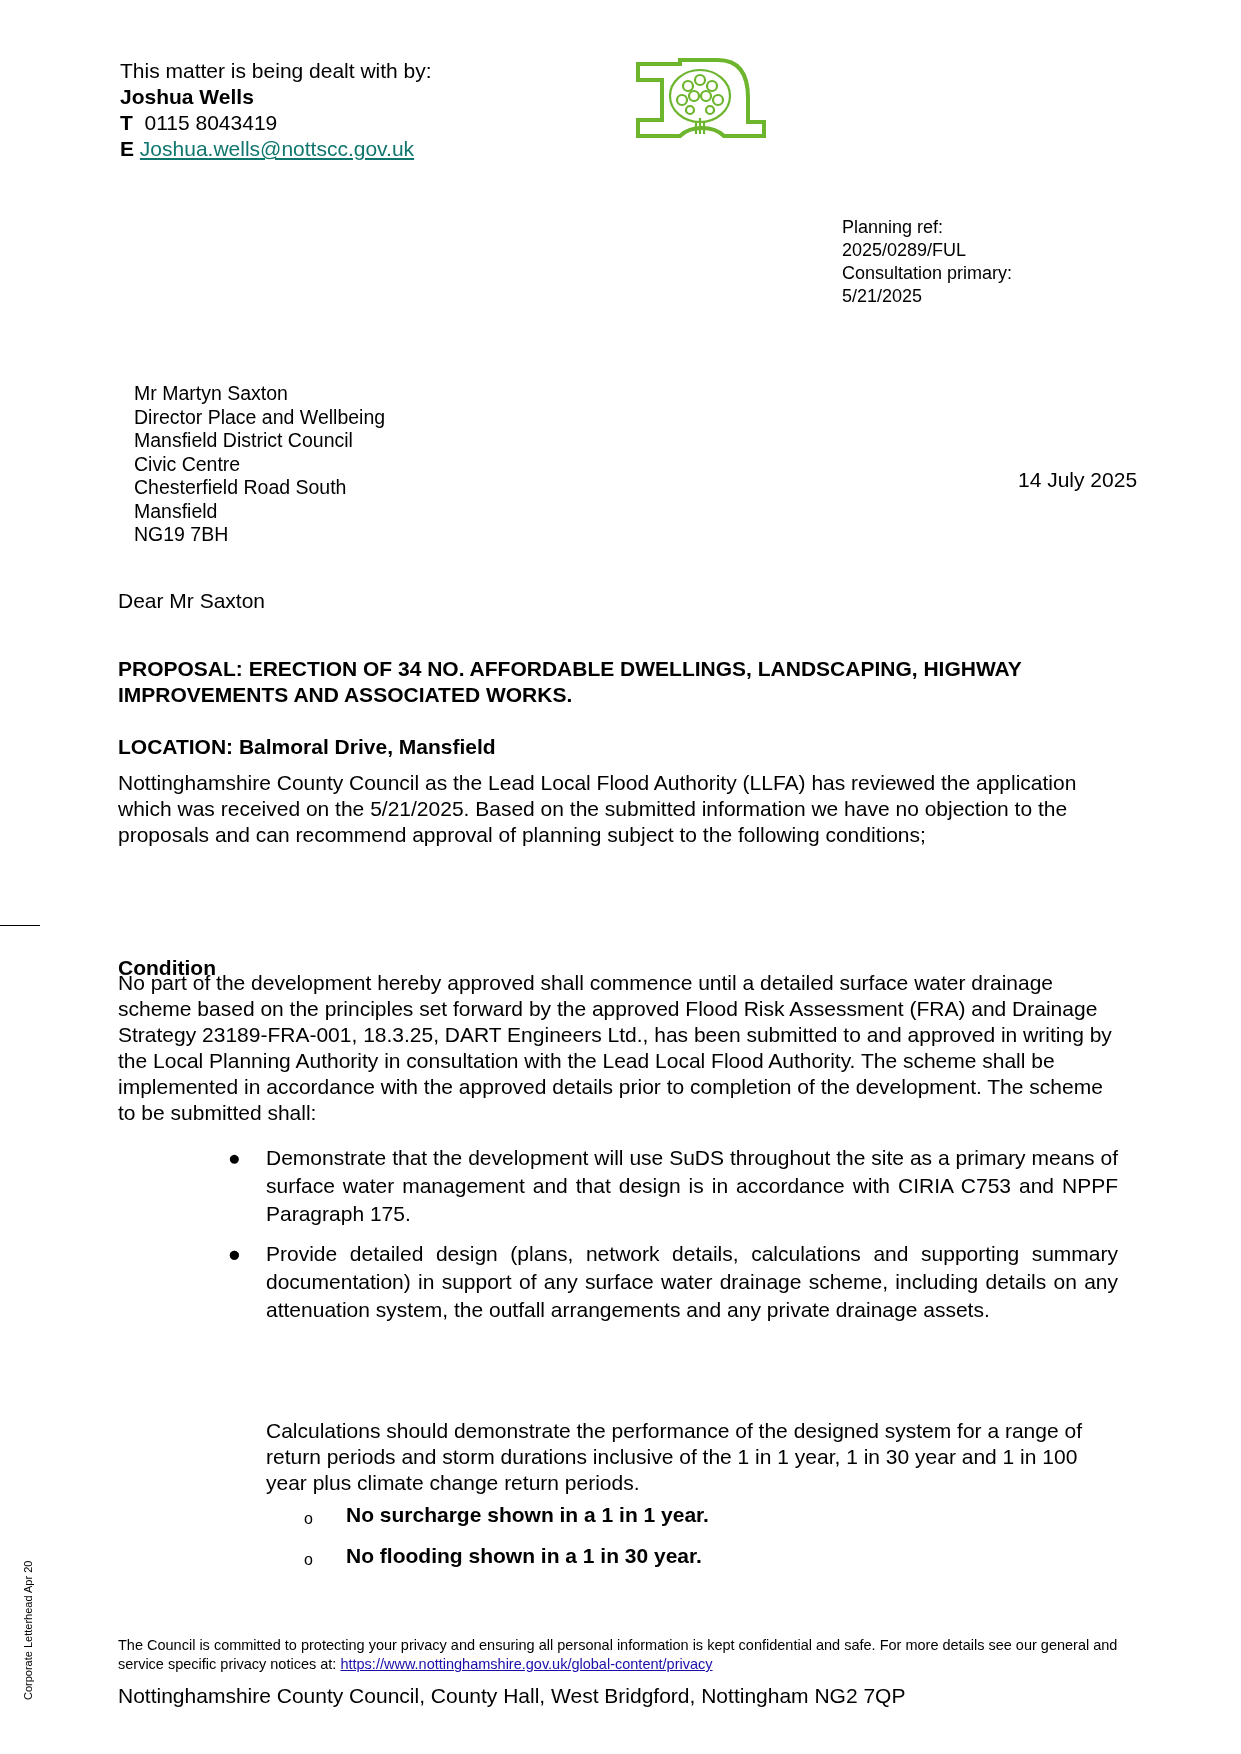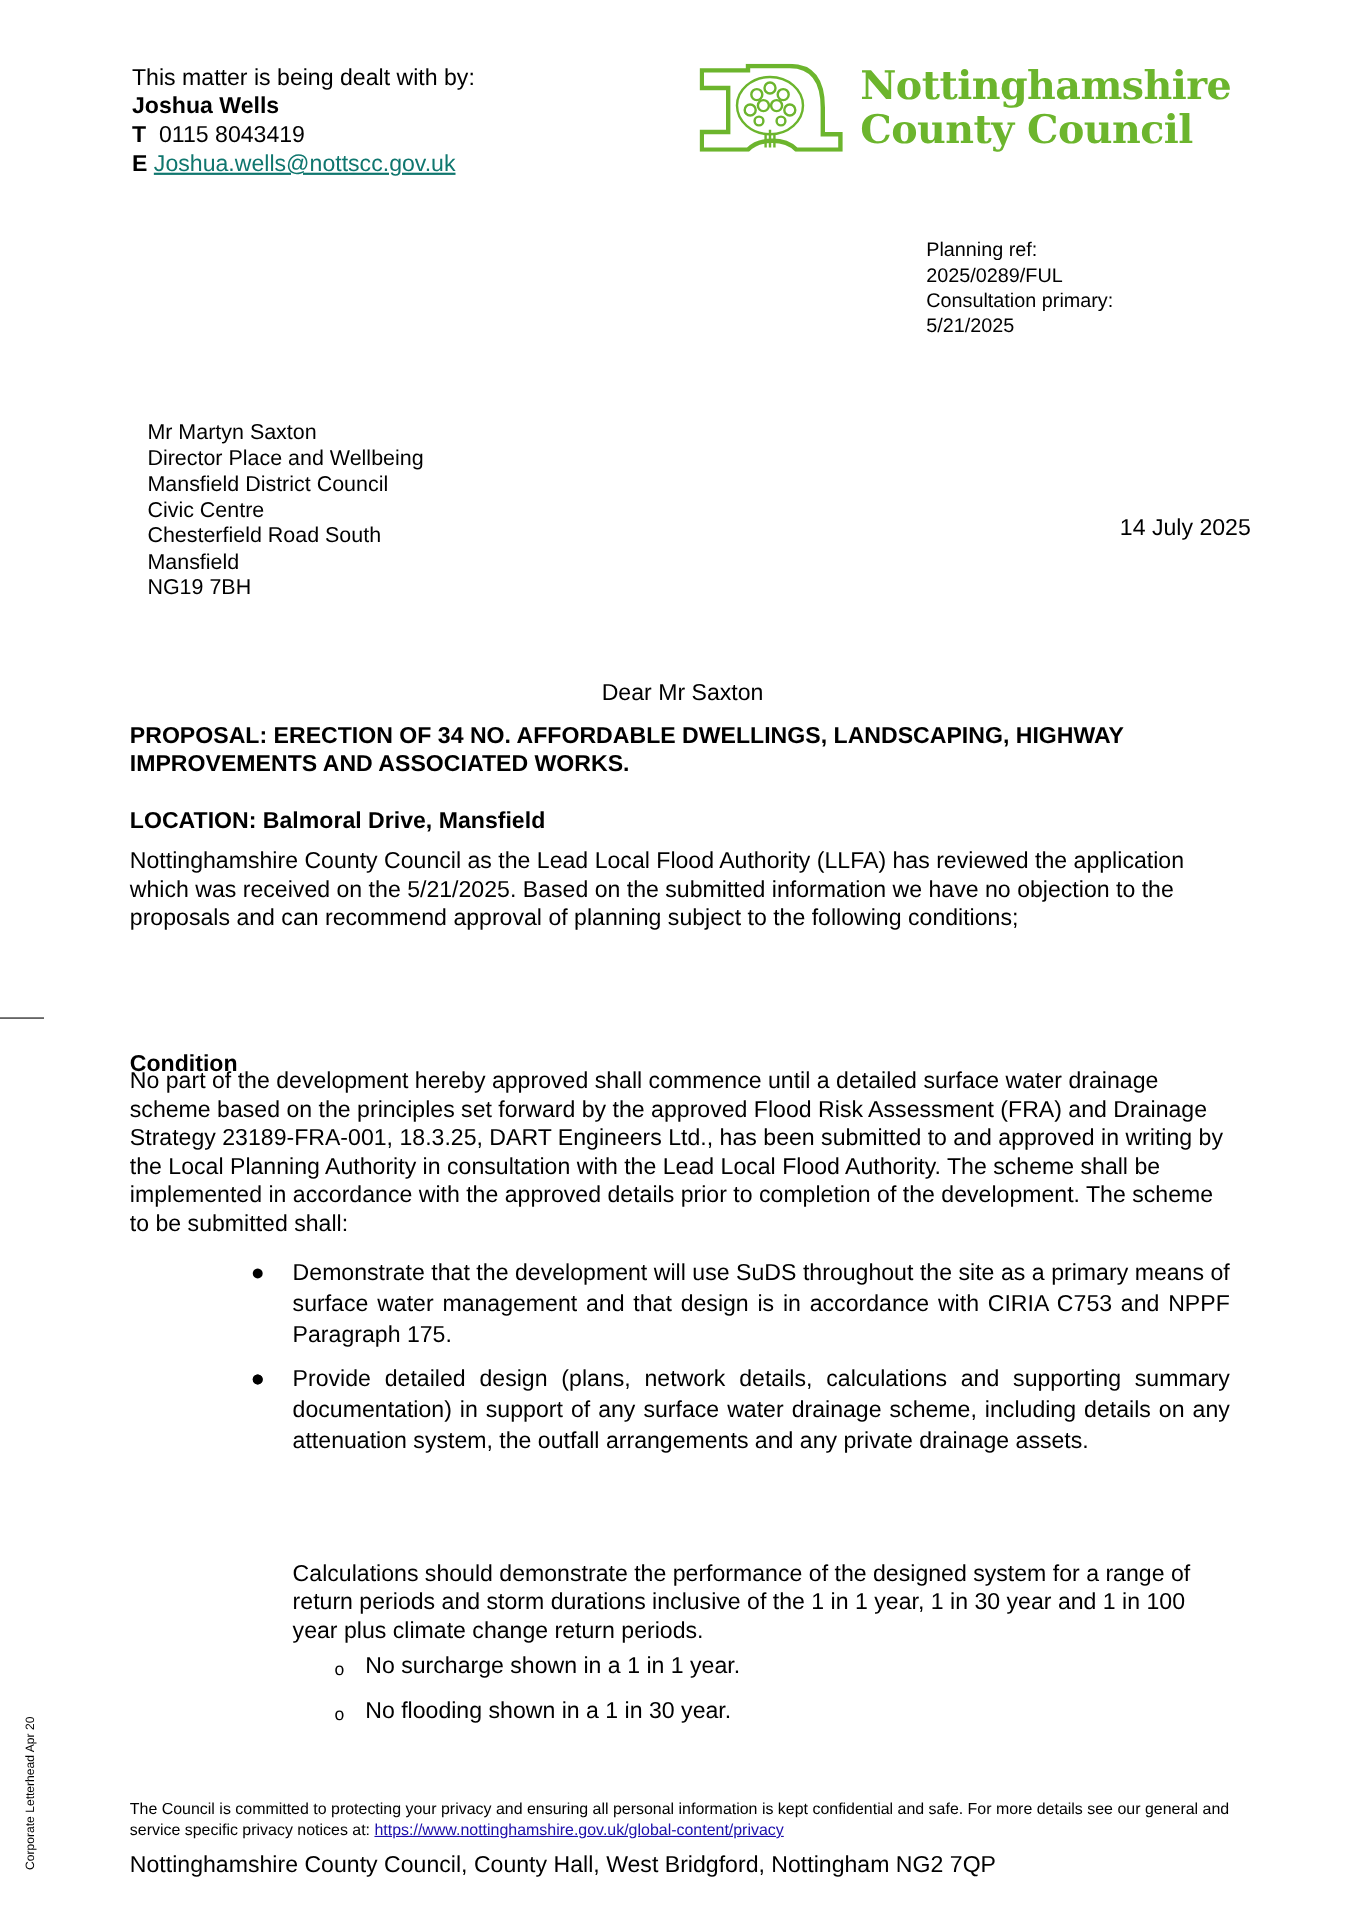--- a/index.html
+++ b/index.html
@@ -11,33 +11,33 @@
   .contact { left: 120px; top: 58px; font-size: 21px; line-height: 26px; }
   .contact .b { font-weight: bold; }
   .contact a { color: #0f766e; text-decoration: underline; }
   .logo { left: 636px; top: 56px; width: 500px; height: 88px; }
   .logo-text { position: absolute; left: 146px; top: 2px; color: #6cb52d; font-family: "DejaVu Serif", serif; font-weight: bold; font-size: 36px; line-height: 40px; letter-spacing: -0.5px; }
   .planning { left: 842px; top: 216px; font-size: 18px; line-height: 23px; }
   .address { left: 134px; top: 382px; font-size: 19.5px; line-height: 23.5px; }
   .date { left: 1018px; top: 468px; font-size: 21px; }
   .body-text { left: 118px; width: 1005px; font-size: 21px; line-height: 26px; }
   .bold { font-weight: bold; }
-  .salutation { top: 617px; text-align: center; }
+  .salutation { top: 588px; }
   .proposal { top: 656px; }
   .location { top: 734px; }
   .intro { top: 770px; }
   .cond-title { top: 930px; margin-top: 25px; }
   .cond-text { top: 970px; }
   .bullets { left: 228px; width: 890px; font-size: 21px; line-height: 28px; }
   .bullet { position: relative; padding-left: 38px; text-align: justify; margin-bottom: 12px; }
   .bullet .dot { position: absolute; left: 0; top: 0; }
   .calc { left: 266px; width: 852px; top: 1418px; font-size: 21px; line-height: 26px; }
   .sub { left: 304px; font-size: 21px; line-height: 26px; }
   .sub .o { position: absolute; left: 0; font-size: 16px; top: 4px; }
-  .sub .t { position: absolute; left: 28px; white-space: nowrap; }
+  .sub .t { position: absolute; left: 42px; white-space: nowrap; font-weight: bold; }
   .privacy { left: 118px; top: 1636px; width: 1020px; font-size: 14.5px; line-height: 19px; }
   .privacy a { color: #1a0dab; text-decoration: underline; }
   .footer-addr { left: 118px; top: 1684px; font-size: 21px; }
   .side-label { left: 22px; top: 1700px; font-size: 11px; transform: rotate(-90deg); transform-origin: left top; white-space: nowrap; }
   .margin-mark { left: 0; top: 925px; width: 40px; height: 1px; background: #000; }
 </style>
 </head>
 <body>
 
 <div class="abs contact">
@@ -61,24 +61,20 @@
         <circle cx="76" cy="28" r="5"></circle>
       <circle cx="46" cy="42" r="5"></circle>
         <circle cx="58" cy="38" r="5"></circle>
         <circle cx="70" cy="38" r="5"></circle>
         <circle cx="82" cy="42" r="5"></circle>
       <circle cx="54" cy="52" r="4"></circle>
         <circle cx="74" cy="52" r="4"></circle>
       <path d="M60 64 V76 M64 60 V76 M68 64 V76"></path>
     </g>
   </svg>
-  <div class="logo-text">
-    <div>Nottinghamshire</div>
-    <div>County Council</div>
-  </div>
 </div>
 
 <div class="abs planning">
   <div>Planning ref:</div>
   <div>2025/0289/FUL</div>
   <div>Consultation primary:</div>
   <div>5/21/2025</div>
 </div>
 
 <div class="abs address">

